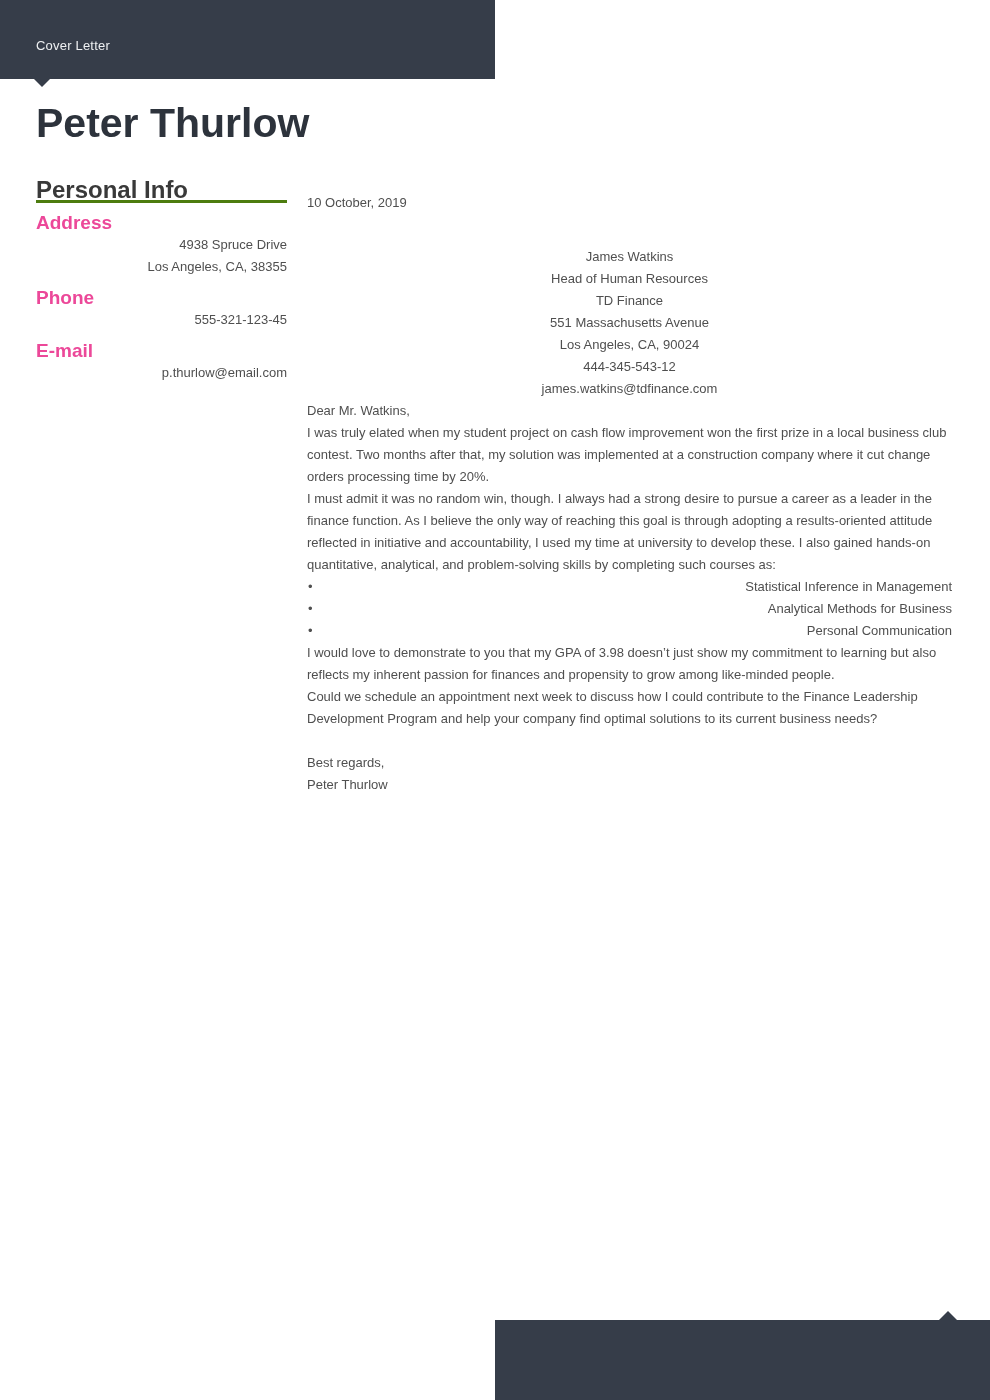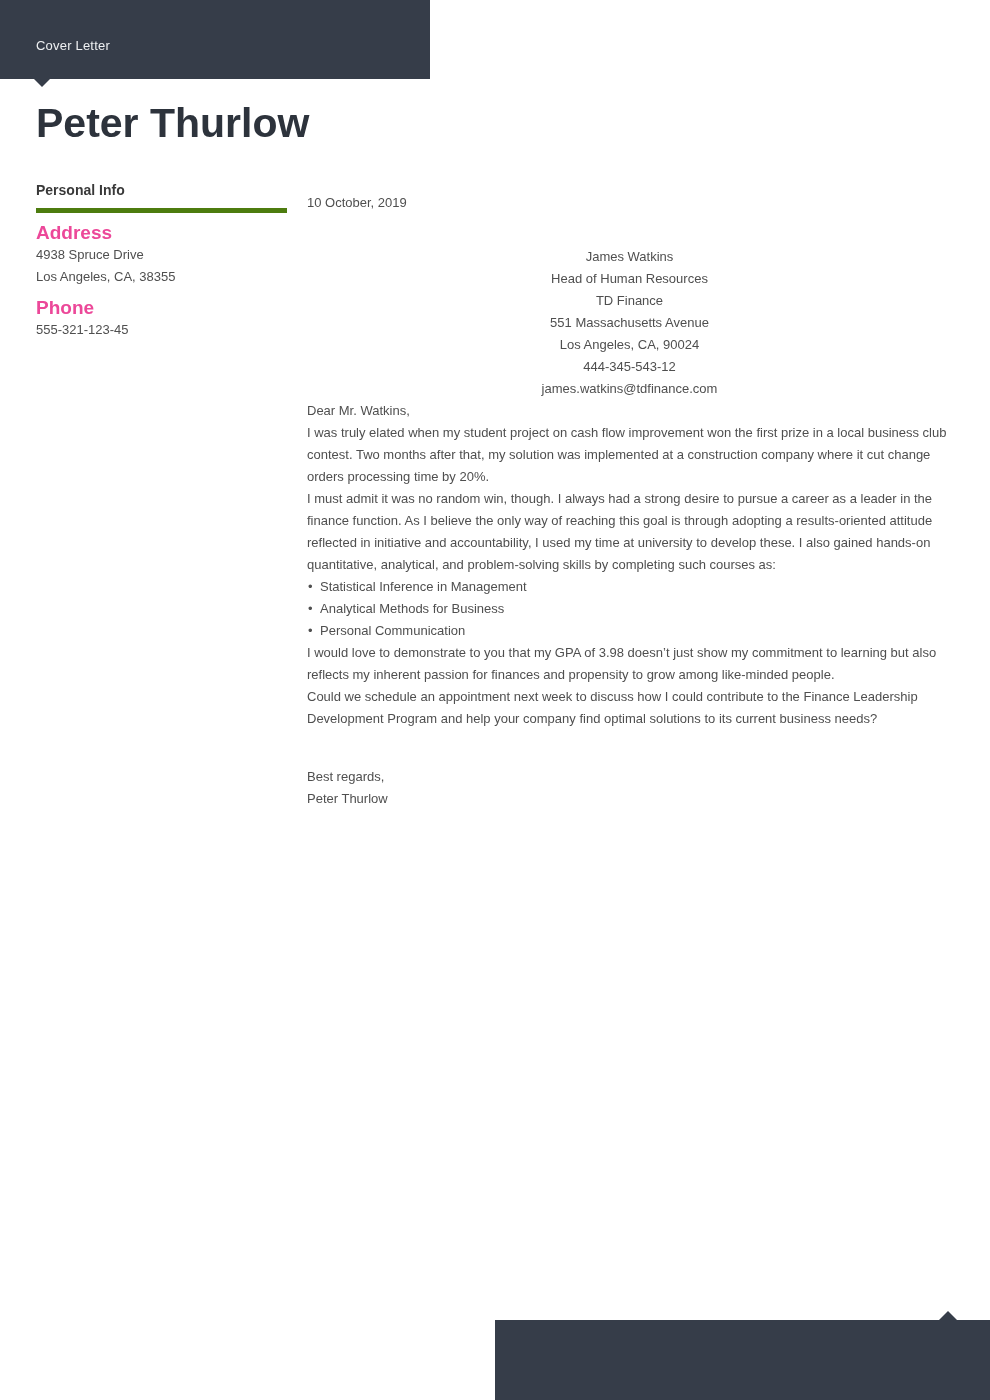--- a/index.html
+++ b/index.html
@@ -9,21 +9,21 @@
     height: 1400px;
     background: #ffffff;
     overflow: hidden;
     font-family: "Liberation Sans", "DejaVu Sans", sans-serif;
   }
 
   
   .header-bar {
     position: absolute;
     left: 0; top: 0;
-    width: 430px; height: 79px;
+    width: 495px; height: 79px;
     background: #363d49;
   }
   .doc-type {
     position: absolute;
     left: 36px; top: 38px;
     font-size: 13px;
     line-height: 15px;
     color: #eef0f2;
     letter-spacing: 0.2px;
   }
@@ -49,38 +49,39 @@
   }
 
   
   .sidebar {
     position: absolute;
     left: 36px; top: 180px;
     width: 251px;
   }
   .sidebar h2 {
     margin: 0 0 4px 0;
-    padding-bottom: 8px;
-    font-size: 14px;
+    padding-bottom: 0;
+    font-size: 24px;
     line-height: 20px;
     font-weight: bold;
     color: #393939;
-    border-bottom: 5px solid #4d7c0f;
+    border-bottom: 3px solid #4d7c0f;
   }
   .field { margin-top: 9px; }
   .field-label {
     font-size: 19px;
     line-height: 22px;
     font-weight: bold;
     color: #ec4899;
   }
   .field-value {
     font-size: 13px;
     line-height: 22px;
     color: #4f4f4f;
+    text-align: right;
   }
 
   
   .letter {
     position: absolute;
     left: 307px; top: 192px;
     width: 645px;
     font-size: 13px;
     line-height: 22px;
     color: #4f4f4f;
@@ -90,28 +91,29 @@
   .salutation { margin-top: 32px; }
   .para { margin-top: 22px; }
   ul.courses {
     margin: 0; padding: 0;
     list-style: none;
   }
   ul.courses li {
     position: relative;
     padding-left: 13px;
     line-height: 22px;
+    text-align: right;
   }
   ul.courses li::before {
     content: "\2022";
     position: absolute;
     left: 1px;
     color: #4f4f4f;
   }
-  .closing { margin-top: 36px; }
+  .closing { margin-top: 22px; }
 
   
   .footer-bar {
     position: absolute;
     left: 495px; top: 1320px;
     width: 495px; height: 80px;
     background: #363d49;
   }
   .footer-tail {
     position: absolute;
@@ -141,20 +143,24 @@
       <div class="field-label">Address</div>
       <div class="field-value">4938 Spruce Drive</div>
       <div class="field-value">Los Angeles, CA, 38355</div>
     </div>
 
     <div class="field">
       <div class="field-label">Phone</div>
       <div class="field-value">555-321-123-45</div>
     </div>
 
+    <div class="field">
+      <div class="field-label">E-mail</div>
+      <div class="field-value">p.thurlow@email.com</div>
+    </div>
   </aside>
 
   <main class="letter">
     <p class="date">10 October, 2019</p>
 
     <div class="recipient-block">
       <div>James Watkins</div>
       <div>Head of Human Resources</div>
       <div>TD Finance</div>
       <div>551 Massachusetts Avenue</div>

